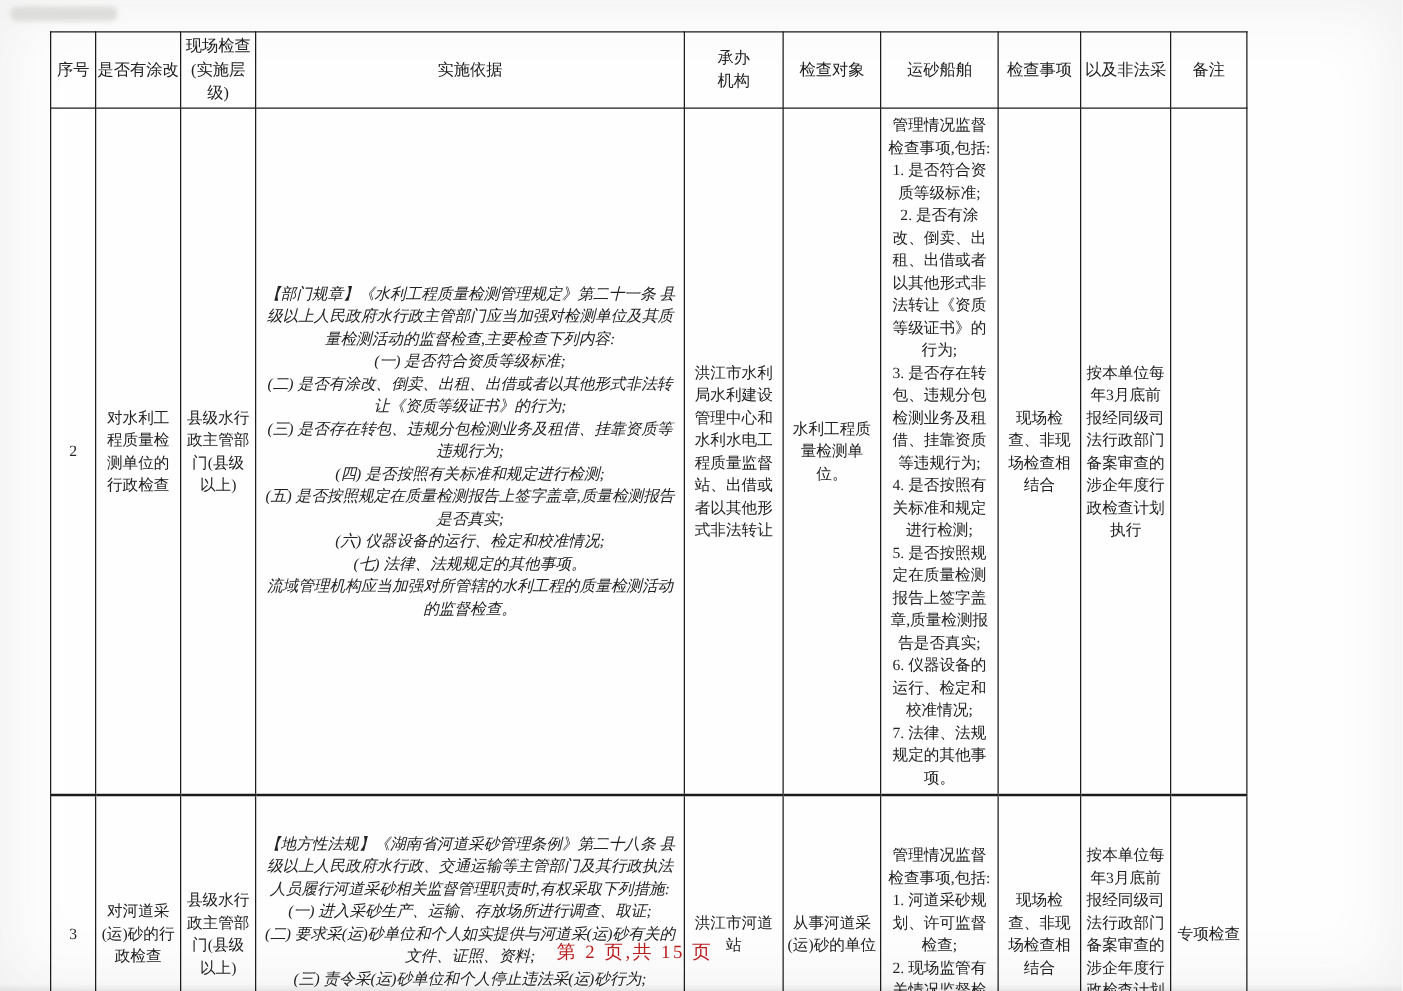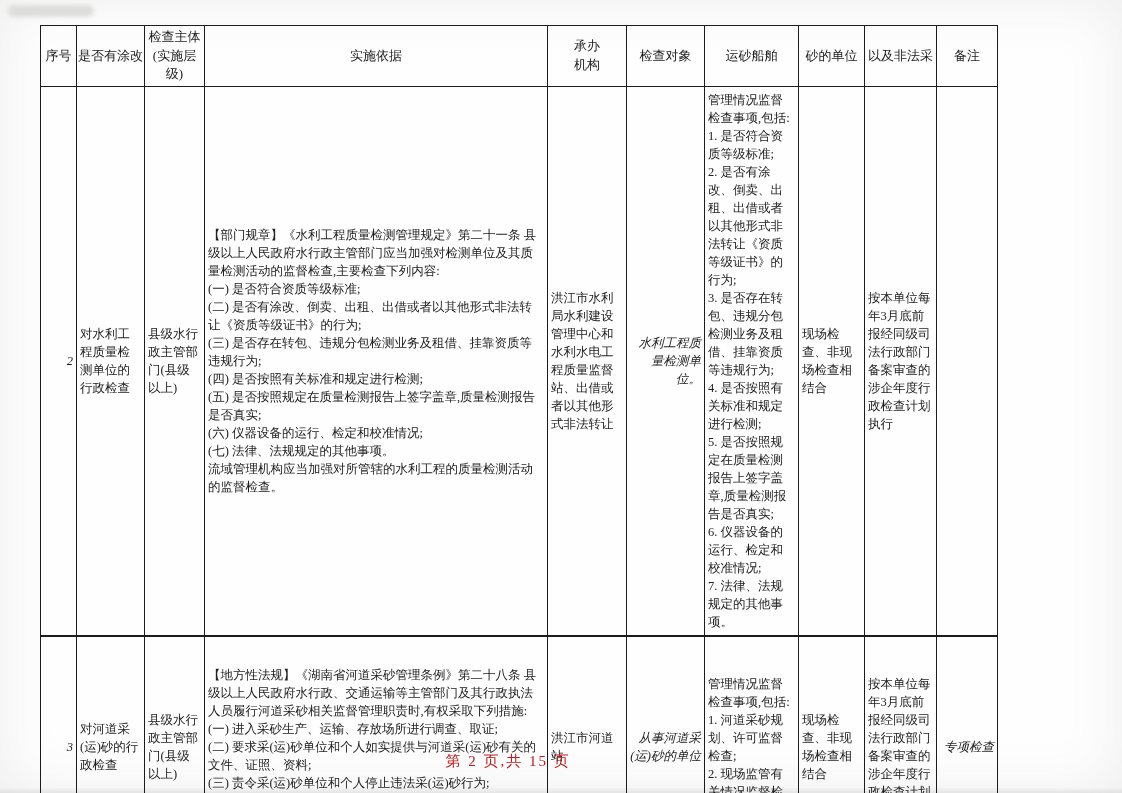--- a/index.html
+++ b/index.html
@@ -43,23 +43,23 @@
     padding:2px 1px;
   }
   tr.hdr{height:50px;}
   tr.r2{height:450px;}
   tr.r3{height:222px; }
   tr.r3 td{border-top-width:2.5px;}
   col.c-seq{width:36px;} col.c-matter{width:68px;} col.c-subject{width:60px;}
   col.c-basis{width:343px;} col.c-agency{width:79px;} col.c-target{width:78px;}
   col.c-content{width:94px;} col.c-method{width:66px;} col.c-freq{width:72px;}
   col.c-remark{width:61px;}
-  td.a-center{text-align:right;font-style:italic;}
-  td.a-left{text-align:left;}
-  td.basis{padding:5px 6px;}
+  td.a-center{text-align:center;}
+  td.a-left{text-align:center;}
+  td.basis{padding:5px 6px;font-style:italic;}
   td.content{font-size:12px;padding:3px 2px;}
   .footer{
     position:absolute;left:0;top:752px;width:1016px;
     text-align:center;font-size:15px;letter-spacing:2px;color:#b91c1c;
   }
 </style>
 </head>
 <body>
 
 <div class="page">
@@ -76,29 +76,29 @@
         <col class="c-target">
       <col class="c-content">
         <col class="c-method">
         <col class="c-freq">
       <col class="c-remark">
     </colgroup>
     <tbody>
         <tr class="hdr">
       <th>序号</th>
       <th>是否有涂改</th>
-      <th>检查主体
+      <th>现场检查
 (实施层
 级)</th>
       <th>实施依据</th>
       <th>承办
 机构</th>
       <th>检查对象</th>
       <th>运砂船舶</th>
-      <th>砂的单位</th>
+      <th>检查事项</th>
       <th>以及非法采</th>
       <th>备注</th>
     </tr>
     <tr class="r2">
       <td class="a-center">2</td>
       <td class="a-left">对水利工程质量检测单位的行政检查</td>
       <td class="a-left">县级水行政主管部门(县级以上)</td>
       <td class="a-left basis">【部门规章】《水利工程质量检测管理规定》第二十一条 县级以上人民政府水行政主管部门应当加强对检测单位及其质量检测活动的监督检查,主要检查下列内容:
 (一) 是否符合资质等级标准;
 (二) 是否有涂改、倒卖、出租、出借或者以其他形式非法转让《资质等级证书》的行为;

